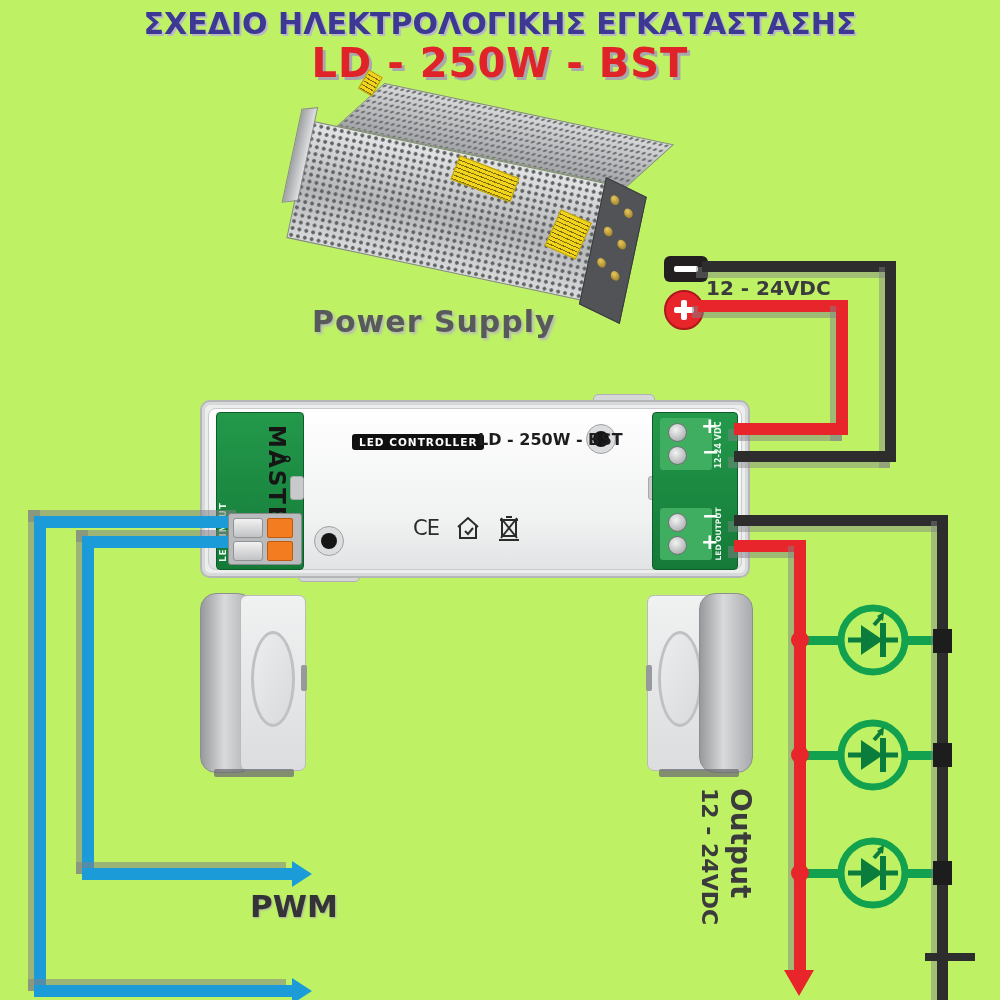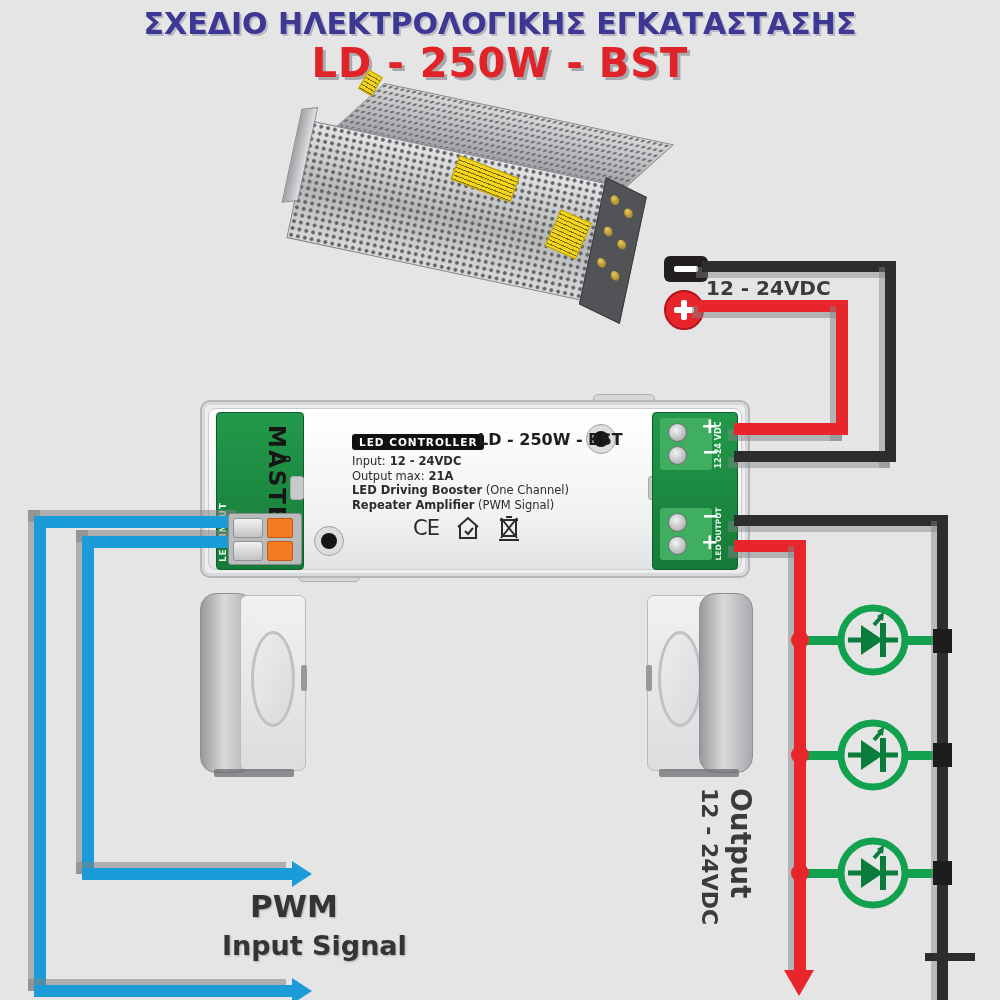--- a/index.html
+++ b/index.html
@@ -1,17 +1,17 @@
 <!DOCTYPE html>
 <html><head>
 <meta charset="utf-8">
 <style>
   html,body{margin:0;padding:0;background:#fff;}
   *{box-sizing:border-box;}
-  .canvas{position:relative;width:1000px;height:1000px;background:#e5e5e5;overflow:hidden;
+  .canvas{position:relative;width:1000px;height:1000px;background:#bef264;overflow:hidden;
           font-family:"DejaVu Sans","Liberation Sans",sans-serif;}
   .abs{position:absolute;}
 
   
   .title-main{left:0;top:6px;width:1000px;text-align:center;font-size:30px;font-weight:bold;
               color:#3c3894;letter-spacing:0px;text-shadow:2px 2px 0 #b9b9c4;}
   .title-model{left:0;top:40px;width:1000px;text-align:center;font-size:40px;font-weight:bold;
                color:#e02329;letter-spacing:1px;text-shadow:3px 3px 0 #a7a9ac;}
 
   
@@ -125,20 +125,21 @@
         <div class="psu-screw" style="left:8px;top:44px"></div>
         <div class="psu-screw" style="left:24px;top:50px"></div>
         <div class="psu-screw" style="left:8px;top:76px"></div>
         <div class="psu-screw" style="left:24px;top:82px"></div>
       </div>
       <div class="psu-label-yellow" style="left:150px;top:66px;width:64px;height:26px;transform:rotate(9deg);padding:3px 4px"></div>
       <div class="psu-label-yellow" style="left:258px;top:96px;width:34px;height:40px;transform:rotate(12deg);padding:4px 3px"></div>
       <div class="psu-label-yellow" style="left:42px;top:-2px;width:16px;height:22px;transform:rotate(18deg)"></div>
     </div>
   </div>
+  <div class="abs psu-text">Power Supply</div>
 
   <div class="abs minus-badge">
     <div class="bar"></div>
   </div>
   <div class="abs plus-badge">
     <div class="barh"></div>
     <div class="barv"></div>
   </div>
   <div class="abs psu-volt-note">12 - 24VDC</div>
 
@@ -238,26 +239,20 @@
     <div class="pm" style="left:500px;top:42px">−</div>
     <div class="pm" style="left:500px;top:106px">−</div>
     <div class="pm" style="left:499px;top:132px">+</div>
     <div class="tiny-vert" style="left:489px;top:37px;width:58px;height:12px;transform:rotate(-90deg);font-size:8px">12-24 VDC</div>
     <div class="tiny-vert" style="left:487px;top:126px;width:62px;height:12px;transform:rotate(-90deg);font-size:7.5px">LED OUTPUT</div>
   </div>
 
   <div class="abs brand-vert">MÅSTER</div>
   <div class="badge-ledctrl abs">LED CONTROLLER</div>
   <div class="model-text abs">LD - 250W - BST</div>
-  <div class="specs abs">
-    <div class="spec-a"><span class="sl">Input:</span><span class="sv"> 12 - 24VDC</span></div>
-    <div class="spec-a"><span class="sl">Output max:</span><span class="sv"> 21A</span></div>
-    <div class="spec-b"><span class="sl">LED Driving Booster</span><span class="sv"> (One Channel)</span></div>
-    <div class="spec-b"><span class="sl">Repeater Amplifier</span><span class="sv"> (PWM Signal)</span></div>
-  </div>
   <div class="marks abs">
     <span class="ce-text">CE</span>
     <svg width="26" height="26" viewBox="0 0 26 26">
       <path d="M3 12 L13 3 L23 12" fill="none" stroke="#2b2b2b" stroke-width="2"></path>
       <path d="M5 11 V23 H21 V11" fill="none" stroke="#2b2b2b" stroke-width="2"></path>
       <path d="M10 16 l3 3 l5 -6" fill="none" stroke="#2b2b2b" stroke-width="2"></path>
     </svg>
     <svg width="24" height="28" viewBox="0 0 24 28">
       <rect x="5" y="6" width="14" height="16" fill="none" stroke="#2b2b2b" stroke-width="2"></rect>
       <line x1="3" y1="6" x2="21" y2="6" stroke="#2b2b2b" stroke-width="2"></line>
@@ -284,19 +279,18 @@
   </div>
   <div class="sw" style="left:647px;top:591px">
     <div class="sw-plate" style="left:0"></div>
     <div class="sw-oval" style="left:11px"></div>
     <div class="sw-notch" style="left:-1px"></div>
     <div class="sw-col" style="left:52px"></div>
     <div class="sw-base" style="left:12px"></div>
   </div>
 
   <div class="abs pwm1">PWM</div>
-  <div class="abs pwm2">Input Signal</div>
   <div class="abs out-note">
     <div class="l1">Output</div>
     <div class="l2">12 - 24VDC</div>
   </div>
 
 </div>
 
 </body></html>

